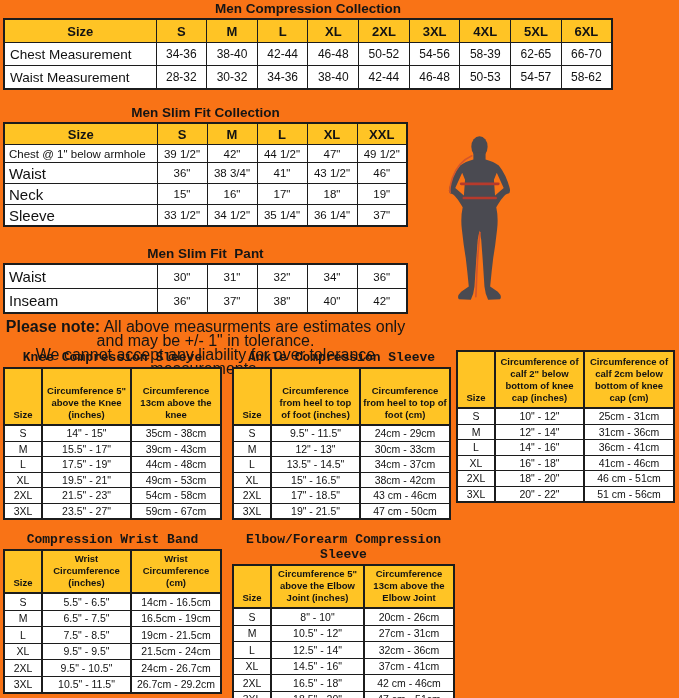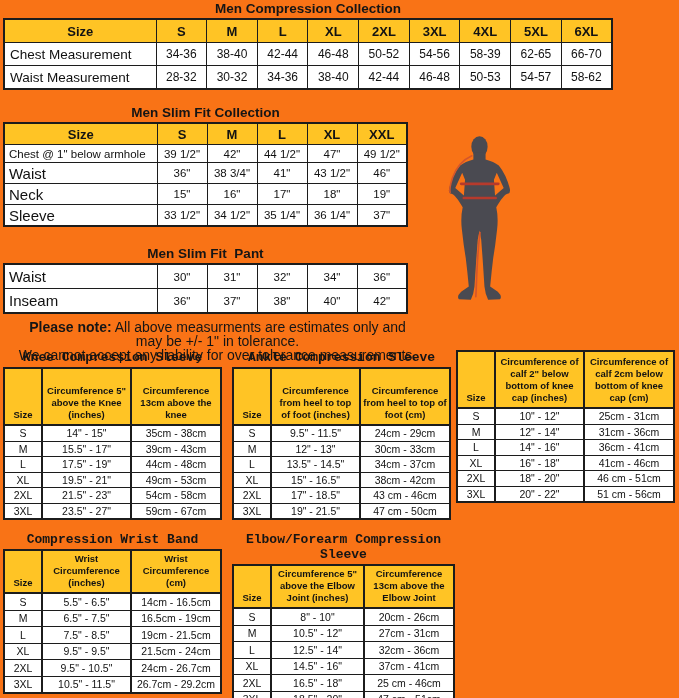--- a/index.html
+++ b/index.html
@@ -29,22 +29,22 @@
   .sm h2{font-size:13px;font-family:Liberation Mono, monospace;}
   .sm th{font-size:9.5px;line-height:12px;vertical-align:bottom;padding-bottom:3px;font-weight:bold;}
   .sm td{font-size:10.5px;}
   .sm th+th,.sm td+td{border-left-width:2px;}
   .sm tbody tr:first-child td{border-top-width:2px;}
   .g1 th{height:52px;}
   .g1 td{height:14.5px;}
   .g2 th{height:38px;}
   .g2 td{height:15.5px;}
   
-  .note{position:absolute;left:15px;top:320px;width:405px;text-align:center;
-        font-size:14px;line-height:14px;color:#151515;}
+  .note{position:absolute;left:3px;top:320px;width:405px;text-align:center;
+        font-size:16px;line-height:14px;color:#151515;}
   .note b{font-weight:bold;}
   .figure{position:absolute;left:446px;top:136px;width:70px;height:175px;}
 </style>
 </head>
 <body>
 
 <div class="page">
 
   <div class="sec" style="left:3px;top:1px;width:610px;">
     <h2>Men Compression Collection</h2>
@@ -427,21 +427,21 @@
             <td>32cm - 36cm</td>
           </tr>
           <tr>
             <td>XL</td>
             <td>14.5" - 16"</td>
             <td>37cm - 41cm</td>
           </tr>
           <tr>
             <td>2XL</td>
             <td>16.5" - 18"</td>
-            <td>25 cm - 46cm</td>
+            <td>42 cm - 46cm</td>
           </tr>
           <tr>
             <td>3XL</td>
             <td>18.5" - 20"</td>
             <td>47 cm - 51cm</td>
           </tr>
         </tbody>
     </table>
   </div>
 

